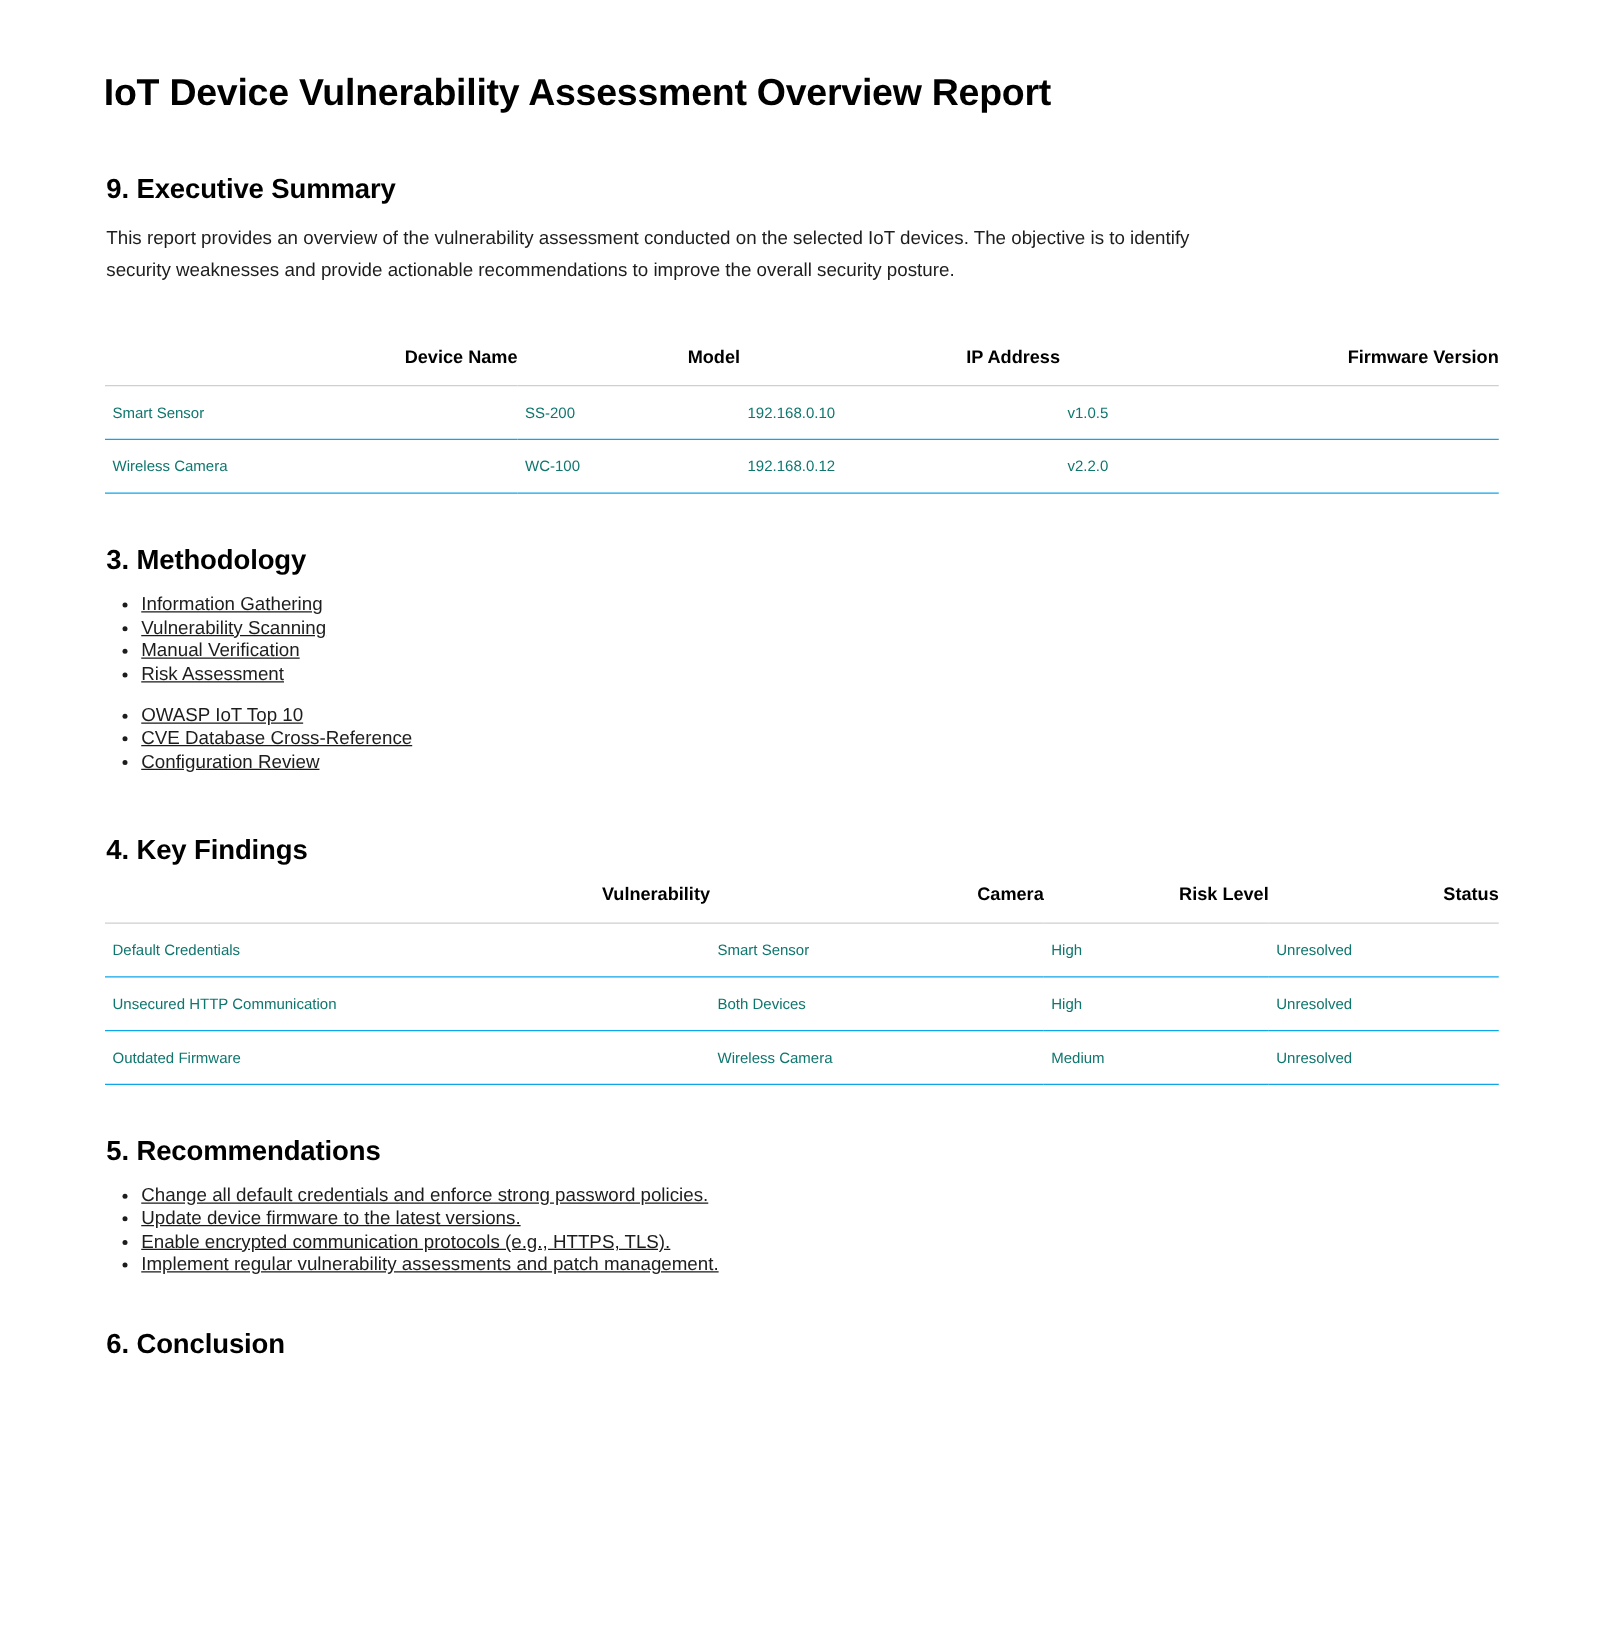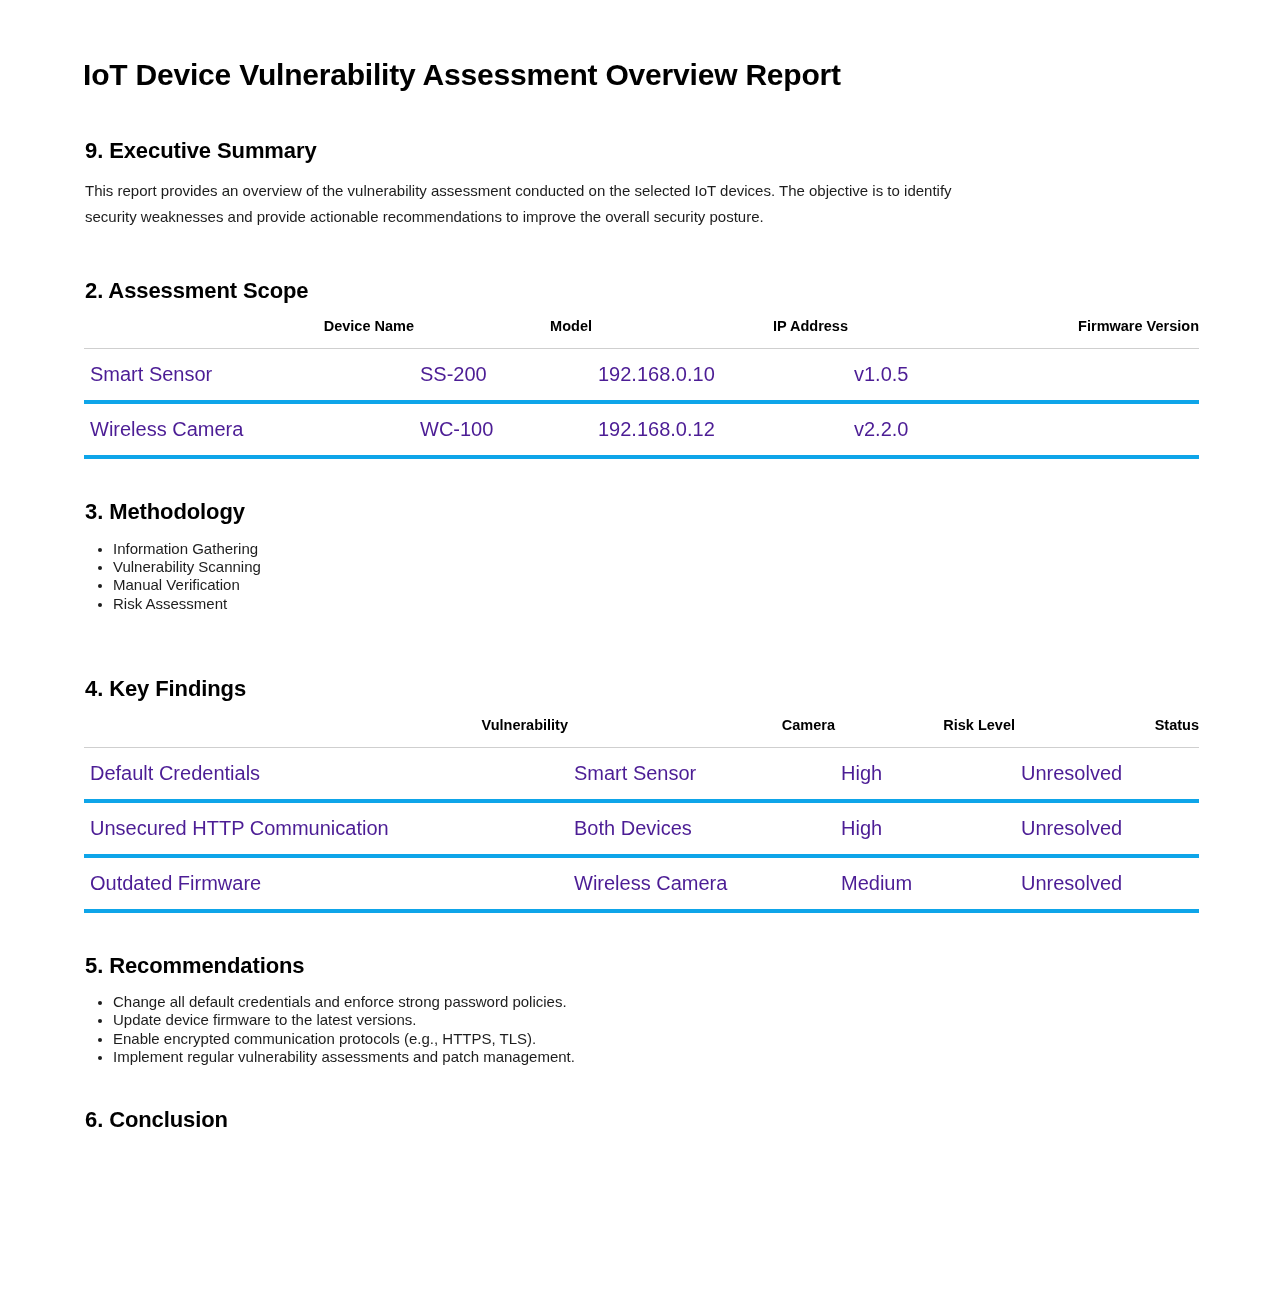--- a/index.html
+++ b/index.html
@@ -61,43 +61,44 @@
   table.data-table th {
     font-size: 14.5px;
     font-weight: bold;
     text-align: right;
     padding: 0 0 14px 6px;
     color: #000000;
     border-bottom: 1px solid #cfcfcf;
     vertical-align: bottom;
   }
   table.data-table td {
-    font-size: 20px;
+    font-size: 12px;
     text-align: left;
     padding: 14px 0 14px 6px;
-    color: #4c1d95;
-    border-bottom: 4px solid #0ea5e9;
+    color: #0f766e;
+    border-bottom: 1px solid #0ea5e9;
     vertical-align: middle;
     height: 43px;
   }
   
   .scope-table col.c1 { width: 330px; }
   .scope-table col.c2 { width: 178px; }
   .scope-table col.c3 { width: 256px; }
   .scope-table col.c4 { width: 351px; }
   
   .findings-table col.c1 { width: 484px; }
   .findings-table col.c2 { width: 267px; }
   .findings-table col.c3 { width: 180px; }
   .findings-table col.c4 { width: 184px; }
 
   ul.bullet-list {
     margin: 0 0 0 0;
     padding: 0 0 0 30px;
     list-style-type: disc;
+    text-decoration: underline;
   }
   ul.bullet-list li {
     font-size: 15px;
     line-height: 18.4px;
     color: #1d1d1d;
     margin: 0;
     padding: 0;
   }
   ul.bullet-list li::marker { font-size: 13px; }
   .list-gap { height: 15px; }
@@ -110,21 +111,20 @@
   <h1 class="doc-title">IoT Device Vulnerability Assessment Overview Report</h1>
 
   <div class="section sec-exec">
     <h2 class="section-heading">9. Executive Summary</h2>
     <p class="body-text">This report provides an overview of the vulnerability assessment conducted on the selected IoT devices. The objective is to identify security weaknesses and provide actionable recommendations to improve the overall security posture.</p>
   </div>
 
   <div class="spacer-lg"></div>
 
   <div class="section">
-    <h2 class="section-heading">2. Assessment Scope</h2>
     <table class="data-table scope-table">
       <colgroup>
           <col class="c1">
           <col class="c2">
           <col class="c3">
           <col class="c4">
         </colgroup>
       <thead>
         <tr>
           <th>Device Name</th>
@@ -154,20 +154,25 @@
 
   <div class="section">
     <h2 class="section-heading">3. Methodology</h2>
     <ul class="bullet-list">
       <li>Information Gathering</li>
       <li>Vulnerability Scanning</li>
       <li>Manual Verification</li>
       <li>Risk Assessment</li>
     </ul>
     <div class="list-gap"></div>
+    <ul class="bullet-list">
+      <li>OWASP IoT Top 10</li>
+      <li>CVE Database Cross-Reference</li>
+      <li>Configuration Review</li>
+    </ul>
   </div>
 
   <div class="spacer-lg"></div>
 
   <div class="section">
     <h2 class="section-heading">4. Key Findings</h2>
     <table class="data-table findings-table">
       <colgroup>
           <col class="c1">
           <col class="c2">

